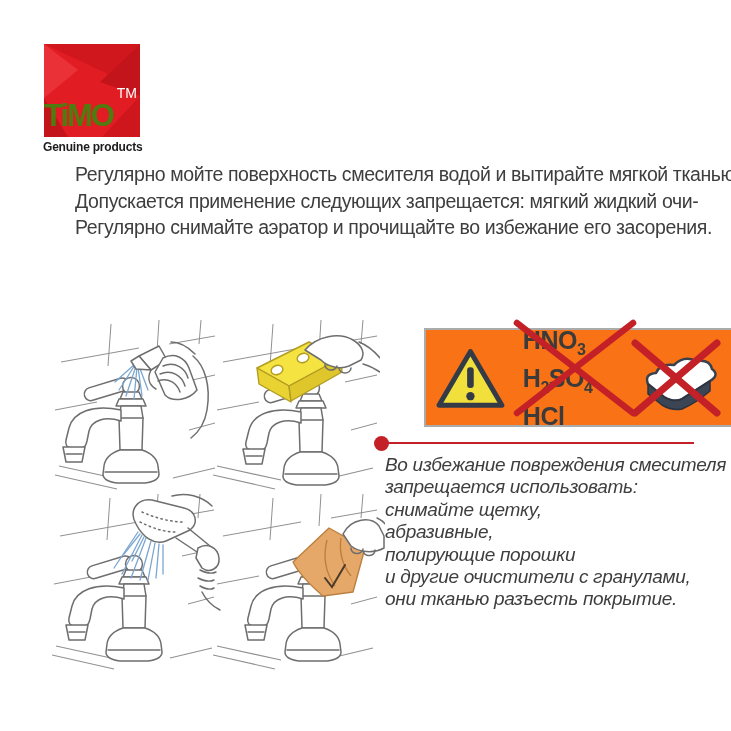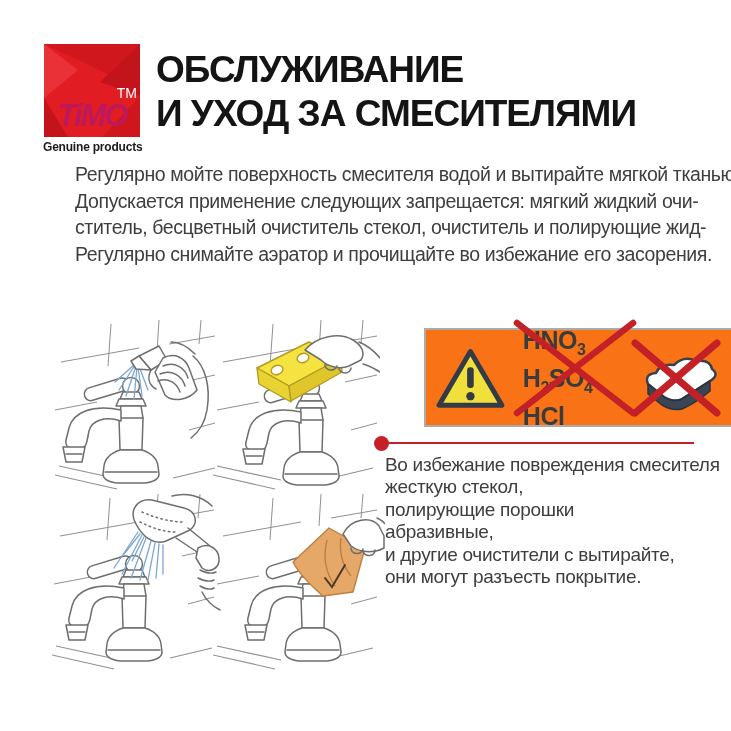--- a/index.html
+++ b/index.html
@@ -5,22 +5,22 @@
   * { margin:0; padding:0; box-sizing:border-box; }
   html,body { background:#ffffff; }
   .page {
     position:relative; width:731px; height:731px; background:#ffffff;
     font-family:"Liberation Sans", sans-serif; overflow:hidden;
   }
   
   .logo-square { position:absolute; left:44px; top:44px; width:96px; height:93px; }
   .logo-square svg { display:block; }
   .brand-text {
-    position:absolute; left:0; right:0; bottom:3px; text-align:center;
-    font-size:31px; font-weight:bold; font-style:italic; color:#be185d;
+    position:absolute; left:0; right:0; bottom:3px; 
+    font-size:31px; font-weight:bold; color:#4d7c0f;
     letter-spacing:-2px;
   }
   .tm-mark { position:absolute; right:3px; bottom:36px; font-size:14px; font-weight:normal; color:#ffffff; font-style:normal; }
   .logo-caption {
     position:absolute; left:43px; top:140px; width:110px;
     font-size:12px; font-weight:bold; color:#1c1c1c; letter-spacing:-0.2px;
   }
   
   .page-title {
     position:absolute; left:156px; top:48px;
@@ -63,21 +63,21 @@
   }
   .red-line {
     position:absolute; left:382px; top:442px; width:312px; height:2px;
     background:#c32127;
   }
   
   .prohibitions {
     position:absolute; left:385px; top:454px; width:345px;
     font-size:19px; line-height:22.4px; color:#3e3e3e; letter-spacing:-0.3px;
   }
-  .prohibitions div { white-space:nowrap; }
+  .prohibitions div { white-space:nowrap;font-style:italic; }
   .hidden-defs { position:absolute; width:0; height:0; }
 </style>
 </head>
 <body>
 
 <div class="page">
 
   <svg class="hidden-defs" aria-hidden="true">
     <defs>
       <g id="faucet" stroke="#6e6e6e" stroke-width="1.5" fill="#ffffff" stroke-linejoin="round" stroke-linecap="round">
@@ -120,29 +120,24 @@
       <polygon points="96,0 96,52 56,38" fill="#c2141a"></polygon>
       <polygon points="0,0 34,26 0,54" fill="#ea3137"></polygon>
       <polygon points="96,52 96,93 58,93" fill="#cf161c"></polygon>
       <polygon points="0,54 24,93 0,93" fill="#c2141a"></polygon>
     </svg>
     <div class="brand-text">TiMO</div>
     <div class="tm-mark">TM</div>
   </div>
   <div class="logo-caption">Genuine products</div>
 
-  <h1 class="page-title">
-    <span>ОБСЛУЖИВАНИЕ</span><br>
-    <span>И УХОД ЗА СМЕСИТЕЛЯМИ</span>
-  </h1>
 
   <div class="intro">
     <div>Регулярно мойте поверхность смесителя водой и вытирайте мягкой тканью.</div>
     <div>Допускается применение следующих запрещается: мягкий жидкий очи-</div>
-    <div>ститель, бесцветный очиститель стекол, очиститель и полирующие жид-</div>
     <div>Регулярно снимайте аэратор и прочищайте во избежание его засорения.</div>
   </div>
 
   <div class="illus" id="illus-tl">
     <svg width="160" height="170" viewBox="0 0 160 170">
       <use href="#tiles"></use>
       <use href="#counter"></use>
       <use href="#faucet" transform="translate(-26,6)"></use>
       <g stroke="#7aa6d2" stroke-width="1.3" fill="none" stroke-linecap="round">
         <path d="M80 44 L60 62"></path>
@@ -266,20 +261,21 @@
         <line x1="87" y1="5" x2="5" y2="75" stroke="#c32127" stroke-width="7" stroke-linecap="round"></line>
       </svg>
     </div>
   </div>
 
   <div class="red-dot"></div>
   <div class="red-line"></div>
 
   <div class="prohibitions">
     <div>Во избежание повреждения смесителя</div>
-    <div>жесткую стекол,</div>
+    <div>запрещается использовать:</div>
+    <div>снимайте щетку,</div>
+    <div>абразивные,</div>
     <div>полирующие порошки</div>
-    <div>абразивные,</div>
-    <div>и другие очистители с вытирайте,</div>
-    <div>они могут разъесть покрытие.</div>
+    <div>и другие очистители с гранулами,</div>
+    <div>они тканью разъесть покрытие.</div>
   </div>
 
 </div>
 
 </body></html>

